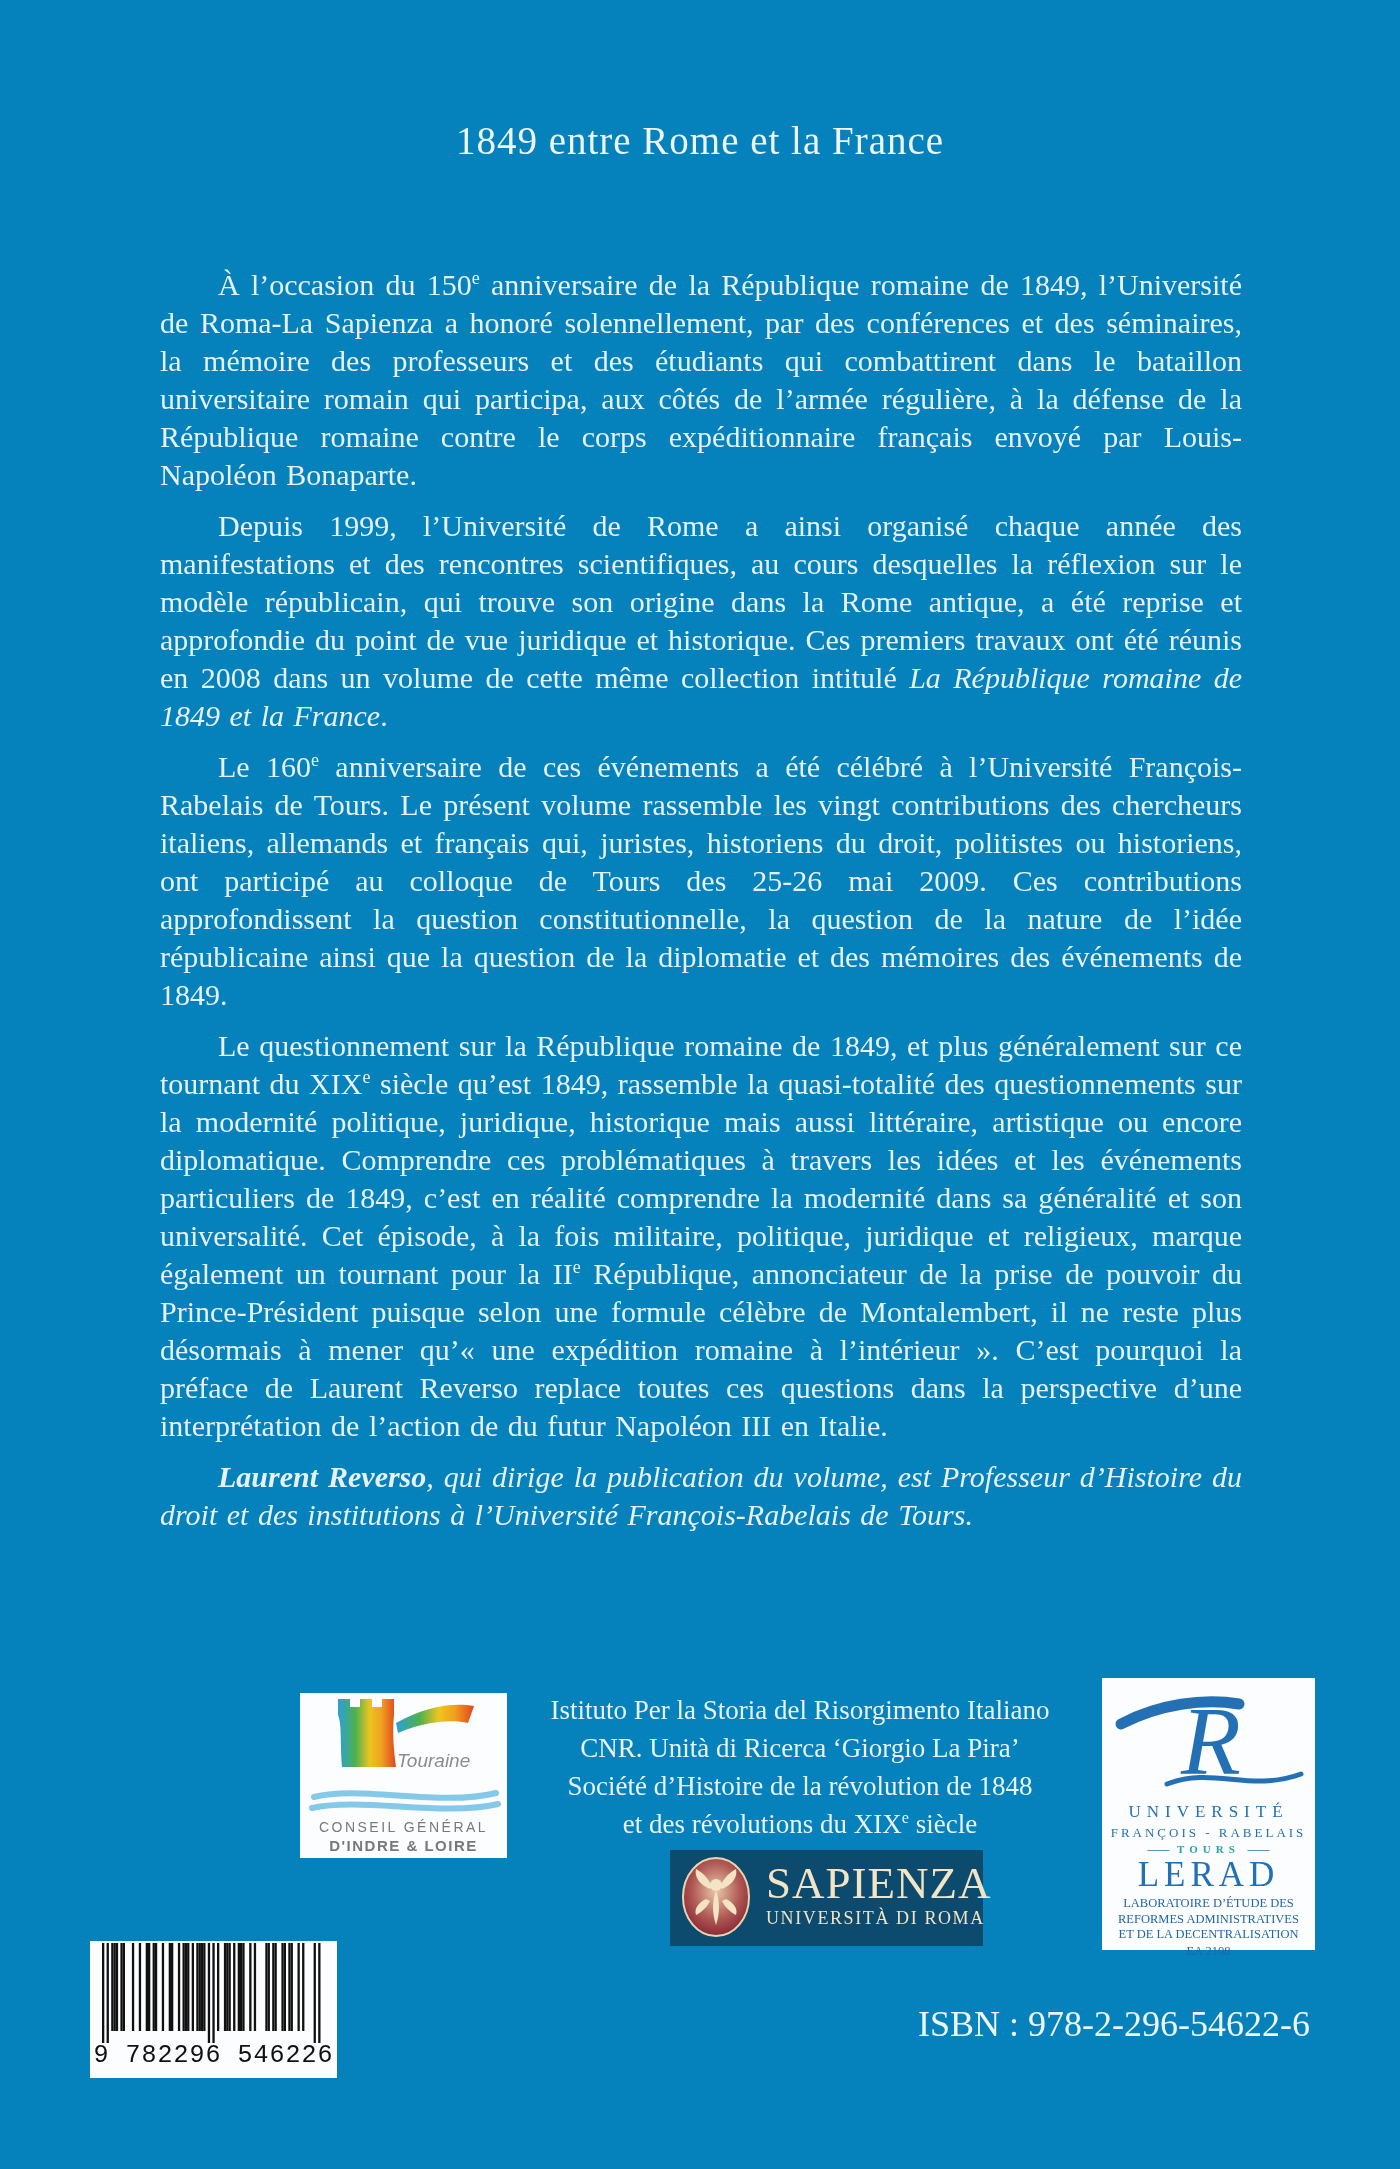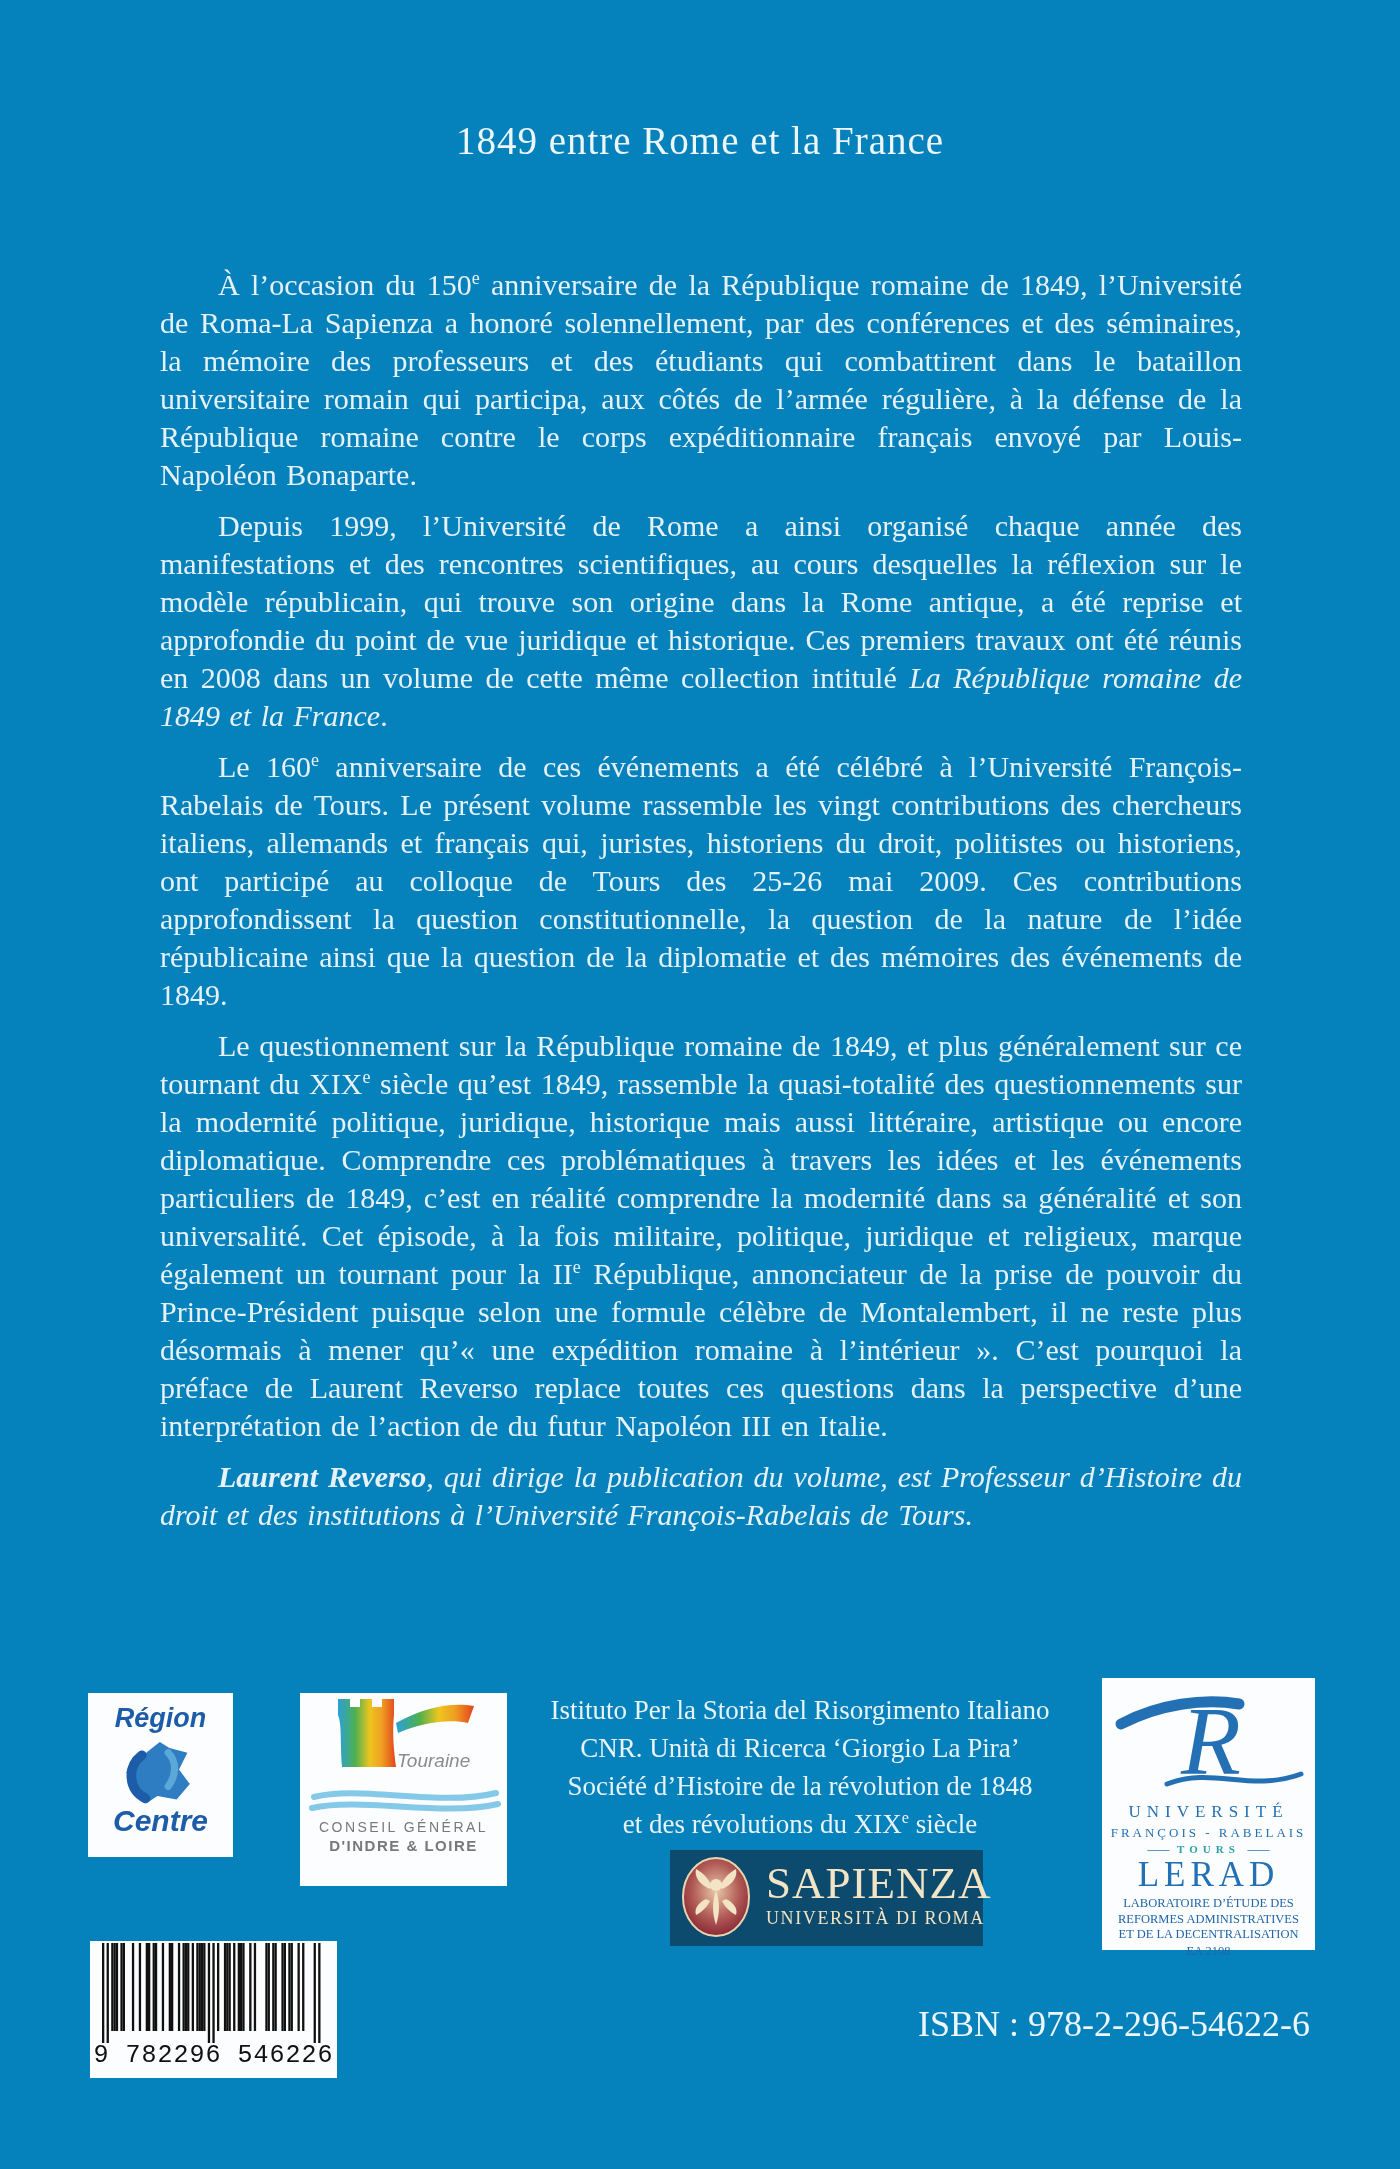--- a/index.html
+++ b/index.html
@@ -22,21 +22,21 @@
   .sponsors div{margin-bottom:1px;}
   
   .card{position:absolute;background:#FCFDFE;}
   
   .region{left:88px;top:1693px;width:145px;height:164px;text-align:center;
           font-family:"Liberation Sans",sans-serif;color:#1D5CA8;}
   .region .r1{font-style:italic;font-weight:bold;font-size:27px;margin-top:10px;}
   .region .r2{font-style:italic;font-weight:bold;font-size:30px;margin-top:-4px;}
   .region svg{display:block;margin:2px auto 0 auto;}
   
-  .touraine{left:300px;top:1693px;width:207px;height:193px;font-family:"Liberation Sans",sans-serif;}
+  .touraine{left:300px;top:1693px;width:207px;height:165px;font-family:"Liberation Sans",sans-serif;}
   .touraine .name{position:absolute;left:97px;top:57px;font-style:italic;font-size:19px;color:#8A8C8E;}
   .touraine .cg1{position:absolute;left:0;top:126px;width:100%;text-align:center;color:#77787B;
                  font-size:14px;letter-spacing:2.5px;}
   .touraine .cg2{position:absolute;left:0;top:144px;width:100%;text-align:center;color:#77787B;
                  font-size:15px;font-weight:bold;letter-spacing:1.5px;}
   
   .sapienza{position:absolute;left:670px;top:1850px;width:313px;height:96px;background:#0c4a6e;}
   .sapienza .wordmark{position:absolute;left:96px;top:10px;color:#F2E4C4;}
   .sapienza .big{font-size:45px;line-height:46px;letter-spacing:1px;}
   .sapienza .small{font-size:18px;letter-spacing:1.6px;margin-top:2px;}
@@ -76,29 +76,20 @@
       <p><span class="bit">Laurent Reverso</span><span class="it">, qui dirige la publication du volume, est Professeur d’Histoire du droit et des institutions à l’Université François-Rabelais de Tours.</span></p>
     </div>
 
   <div class="sponsors" id="sponsors">
       <div><span>Istituto Per la Storia del Risorgimento Italiano</span></div>
       <div><span>CNR. Unità di Ricerca ‘Giorgio La Pira’</span></div>
       <div><span>Société d’Histoire de la révolution de 1848</span></div>
       <div><span>et des révolutions du XIX</span><sup>e</sup><span> siècle</span></div>
     </div>
 
-  <div class="card region">
-    <div class="r1">Région</div>
-    <svg width="78" height="72" viewBox="0 0 64 60">
-      <path d="M10,22 L22,12 L31,5 L39,10 L54,14 L47,28 L56,40 L45,53 L29,50 L20,56 L9,44 L3,30 Z" fill="#2E7CC2"></path>
-      <path d="M16,16 C3,26 5,45 19,52" stroke="#1D5CA8" stroke-width="8" fill="none" stroke-linecap="round"></path>
-      <path d="M38,14 C46,22 44,34 38,42" stroke="#5BA8D8" stroke-width="6" fill="none" stroke-linecap="round"></path>
-    </svg>
-    <div class="r2">Centre</div>
-  </div>
 
   <div class="card touraine">
     <svg width="207" height="122" viewBox="0 0 207 122">
       <defs>
         <linearGradient id="tg" x1="0" y1="0" x2="1" y2="0">
           <stop offset="0" stop-color="#2AA0DA"></stop>
           <stop offset="0.30" stop-color="#4FB04E"></stop>
           <stop offset="0.55" stop-color="#EEC51F"></stop>
           <stop offset="0.75" stop-color="#F0A022"></stop>
           <stop offset="1" stop-color="#E2441D"></stop>

